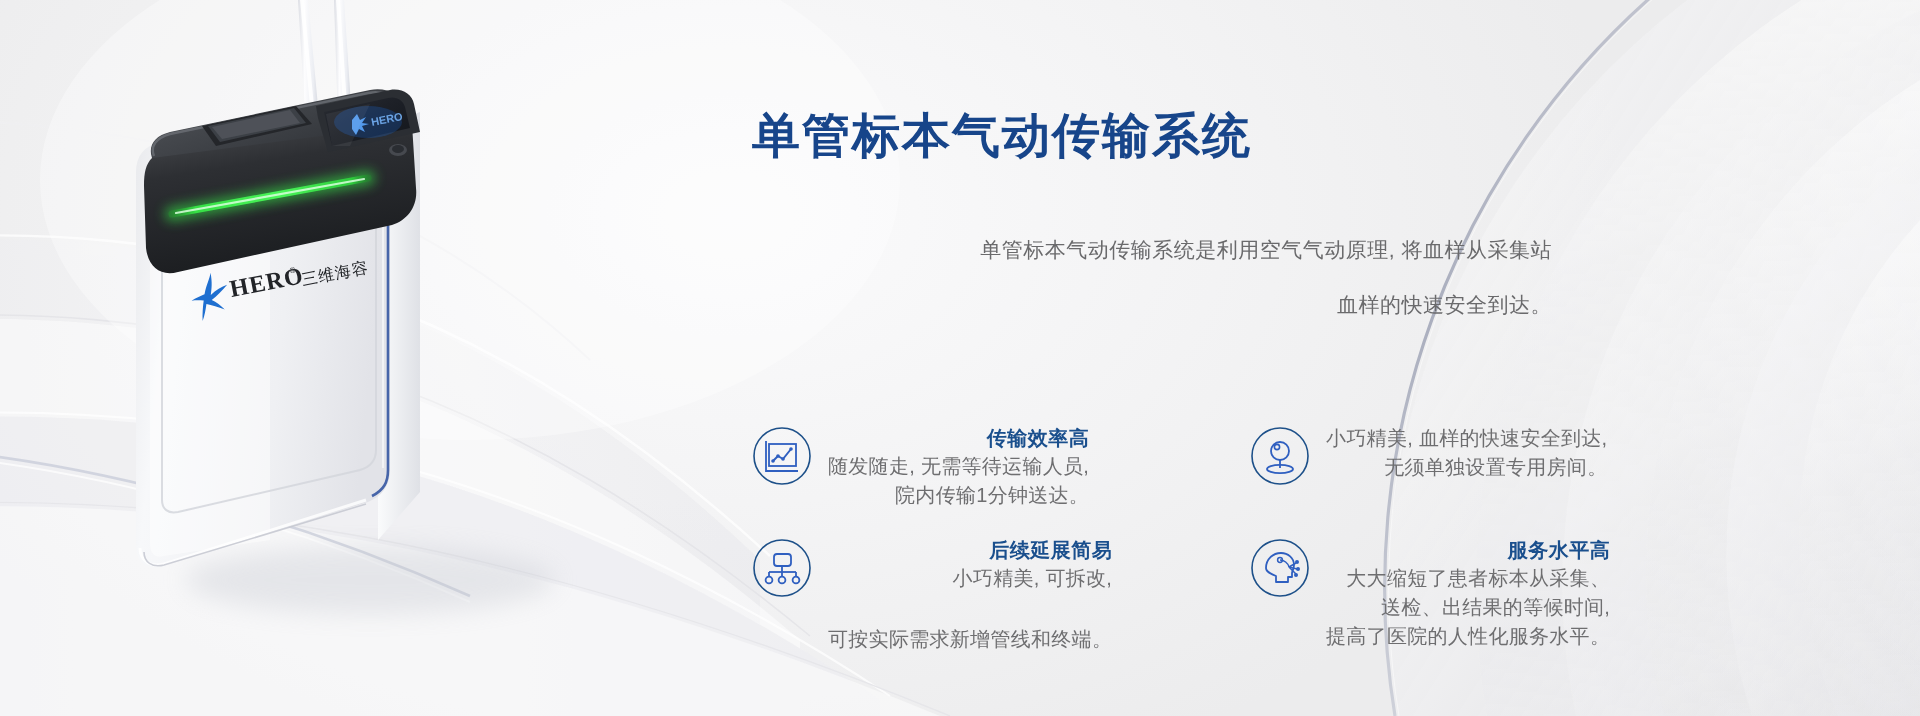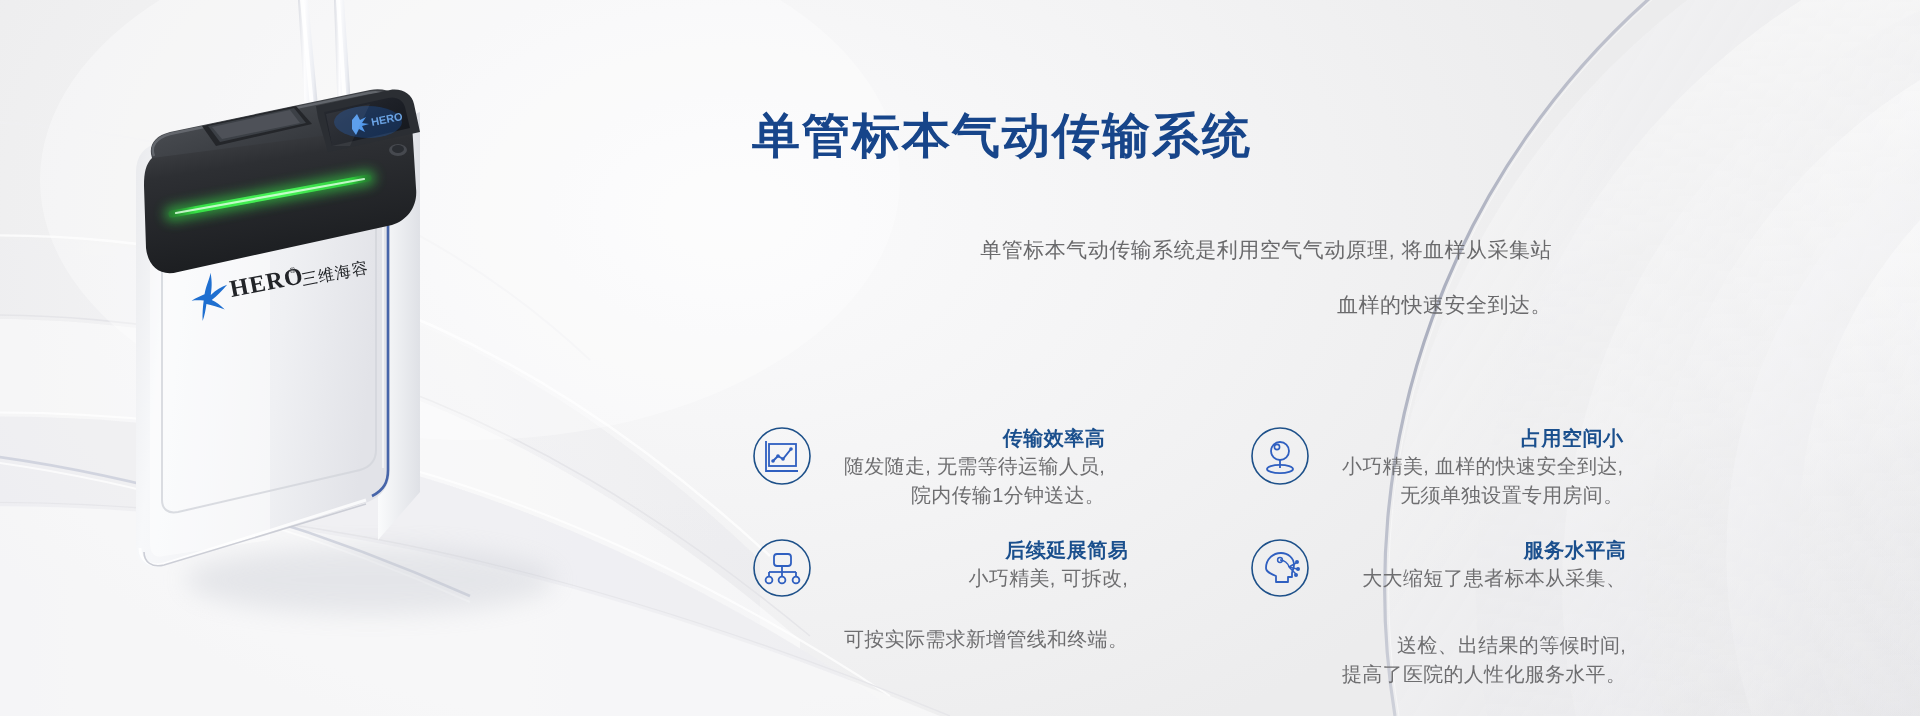--- a/index.html
+++ b/index.html
@@ -45,21 +45,21 @@
   }
 
   
   #features {
     position:absolute; left:0; top:424px;
     width:1000px;
     display:grid;
     grid-template-columns:498px 498px;
     grid-template-rows:112px auto;
   }
-  .feat { display:flex; align-items:flex-start; gap:32px; }
+  .feat { display:flex; align-items:flex-start; gap:16px; }
   .feat-icon {
     flex:0 0 auto; width:60px; height:60px; margin-top:2px;
   }
   .feat-body { padding-top:0px; }
   .feat-title {
     font-size:20px; font-weight:bold; color:#1a4f8d;
     letter-spacing:.5px; line-height:28px; white-space:nowrap;
   }
   .feat-line {
     font-size:20px; color:#6e6e70;
@@ -300,21 +300,20 @@
         <span class="feat-icon">
           <svg viewBox="0 0 60 60" width="60" height="60">
             <circle cx="30" cy="30" r="28" fill="none" stroke="#1d5089" stroke-width="1.6"></circle>
             <circle cx="30" cy="25" r="9" fill="none" stroke="#2f5fc0" stroke-width="1.8"></circle>
             <circle cx="27" cy="21" r="2.6" fill="none" stroke="#2f5fc0" stroke-width="1.6"></circle>
             <line x1="30" y1="34" x2="30" y2="42" stroke="#2f5fc0" stroke-width="1.8"></line>
             <ellipse cx="30" cy="43" rx="13" ry="4.2" fill="none" stroke="#2f5fc0" stroke-width="1.8"></ellipse>
           </svg>
         </span>
         <span class="feat-body">
-          <span class="feat-title" style="display: block;">占用空间小</span>
           <span class="feat-line" style="display: block;">小巧精美, 血样的快速安全到达,</span>
           <span class="feat-line" style="display: block;">无须单独设置专用房间。</span>
         </span>
       </div>
 
       <div class="feat">
         <span class="feat-icon">
           <svg viewBox="0 0 60 60" width="60" height="60">
             <circle cx="30" cy="30" r="28" fill="none" stroke="#1d5089" stroke-width="1.6"></circle>
             <rect x="22" y="16" width="17" height="12" rx="3" fill="none" stroke="#2f5fc0" stroke-width="1.8"></rect>
@@ -347,20 +346,20 @@
             <line x1="39" y1="29" x2="46" y2="36" stroke="#2f5fc0" stroke-width="1.5"></line>
             <circle cx="47" cy="24" r="2" fill="#2f5fc0"></circle>
             <circle cx="48" cy="31" r="2" fill="#2f5fc0"></circle>
             <circle cx="46" cy="37" r="2" fill="#2f5fc0"></circle>
             <circle cx="30" cy="22" r="2.4" fill="none" stroke="#2f5fc0" stroke-width="1.5"></circle>
           </svg>
         </span>
         <span class="feat-body">
           <span class="feat-title" style="display: block;">服务水平高</span>
           <span class="feat-line" style="display: block;">大大缩短了患者标本从采集、</span>
-          <span class="feat-line" style="display: block; margin-top: 38px;">送检、出结果的等候时间,</span>
+          <span class="feat-line" style="display: block;">送检、出结果的等候时间,</span>
           <span class="feat-line" style="display: block;">提高了医院的人性化服务水平。</span>
         </span>
       </div>
 
     </div>
   </div>
 </div>
 
 </body></html>

